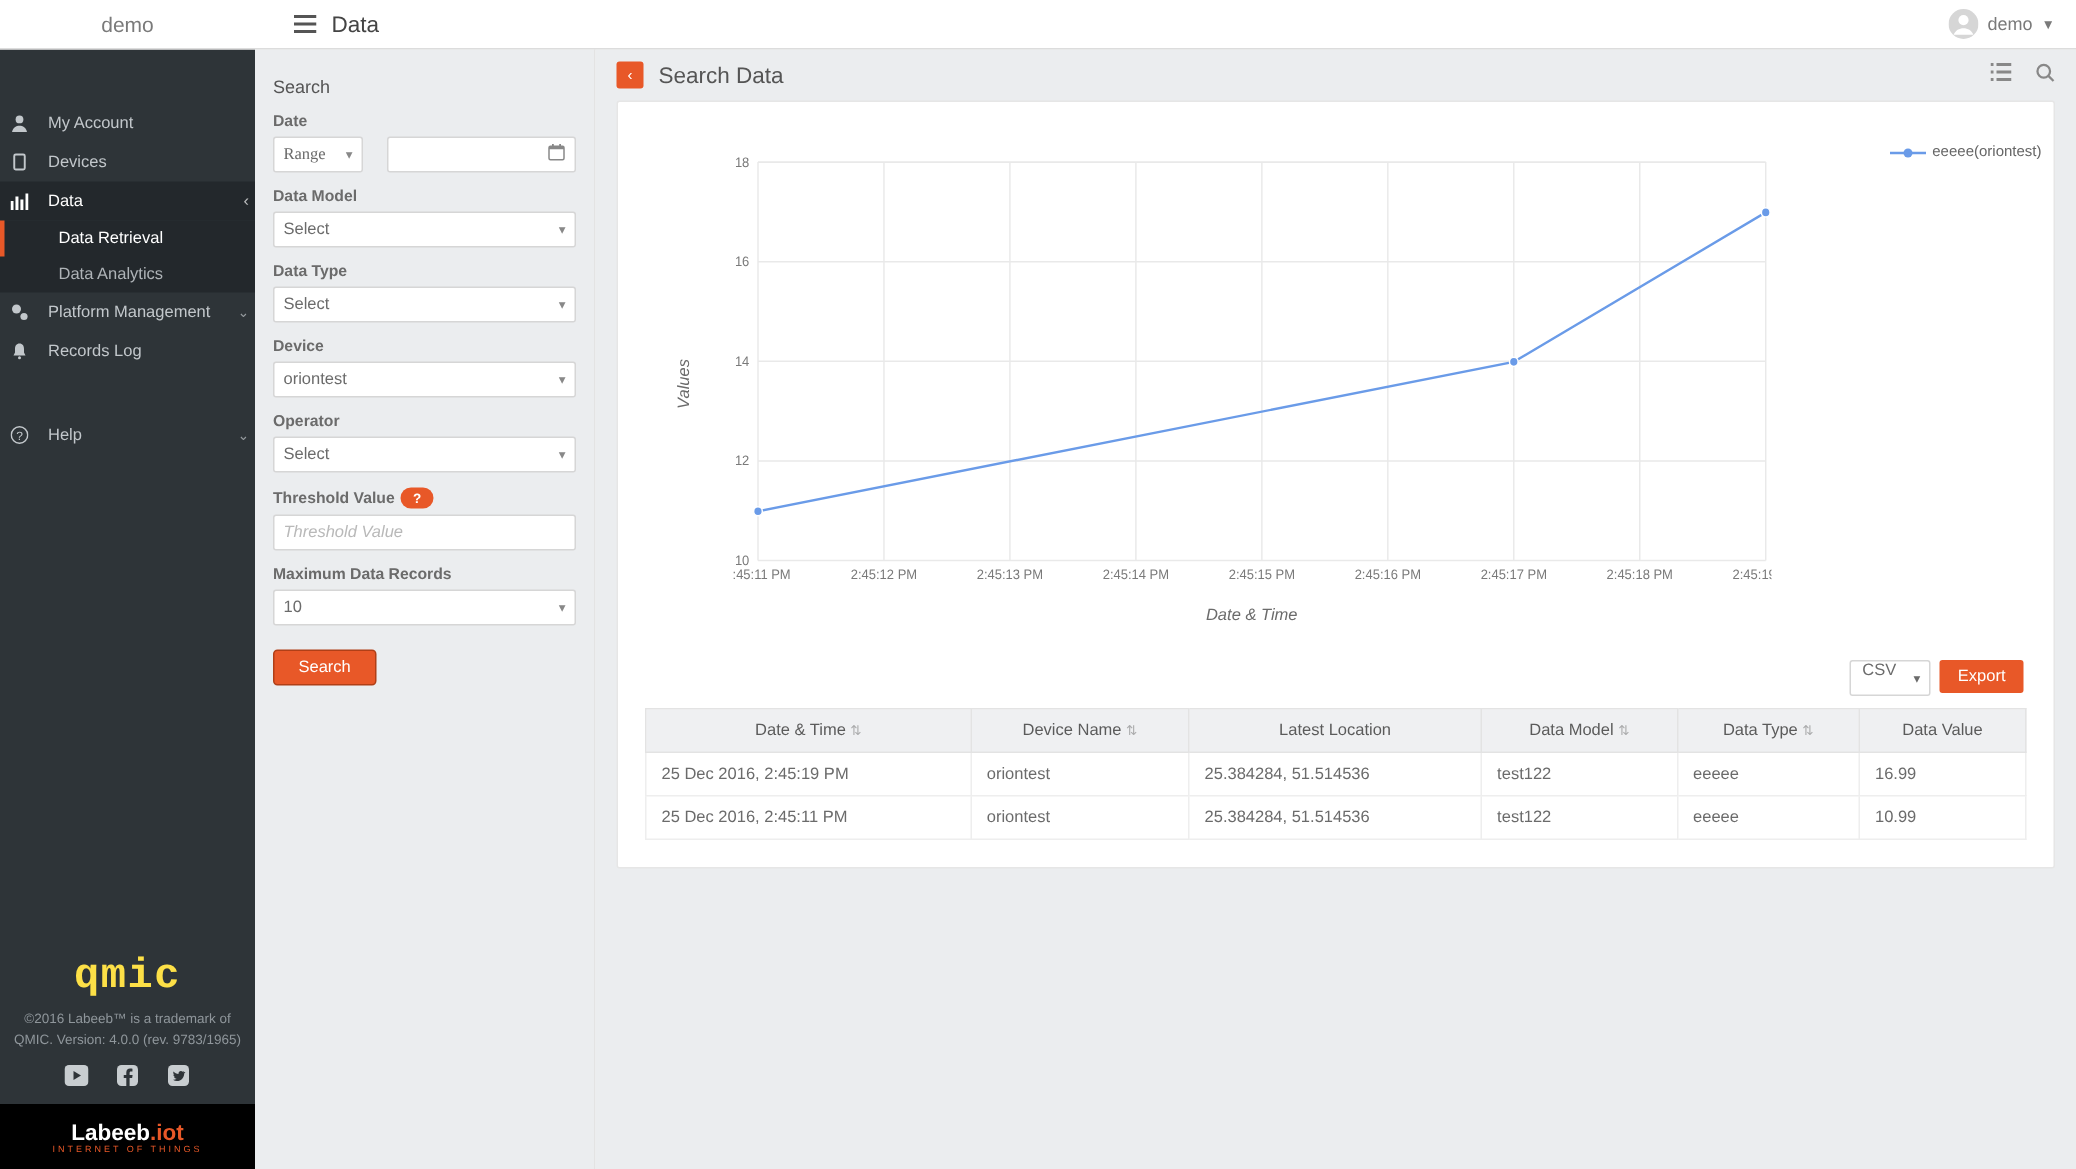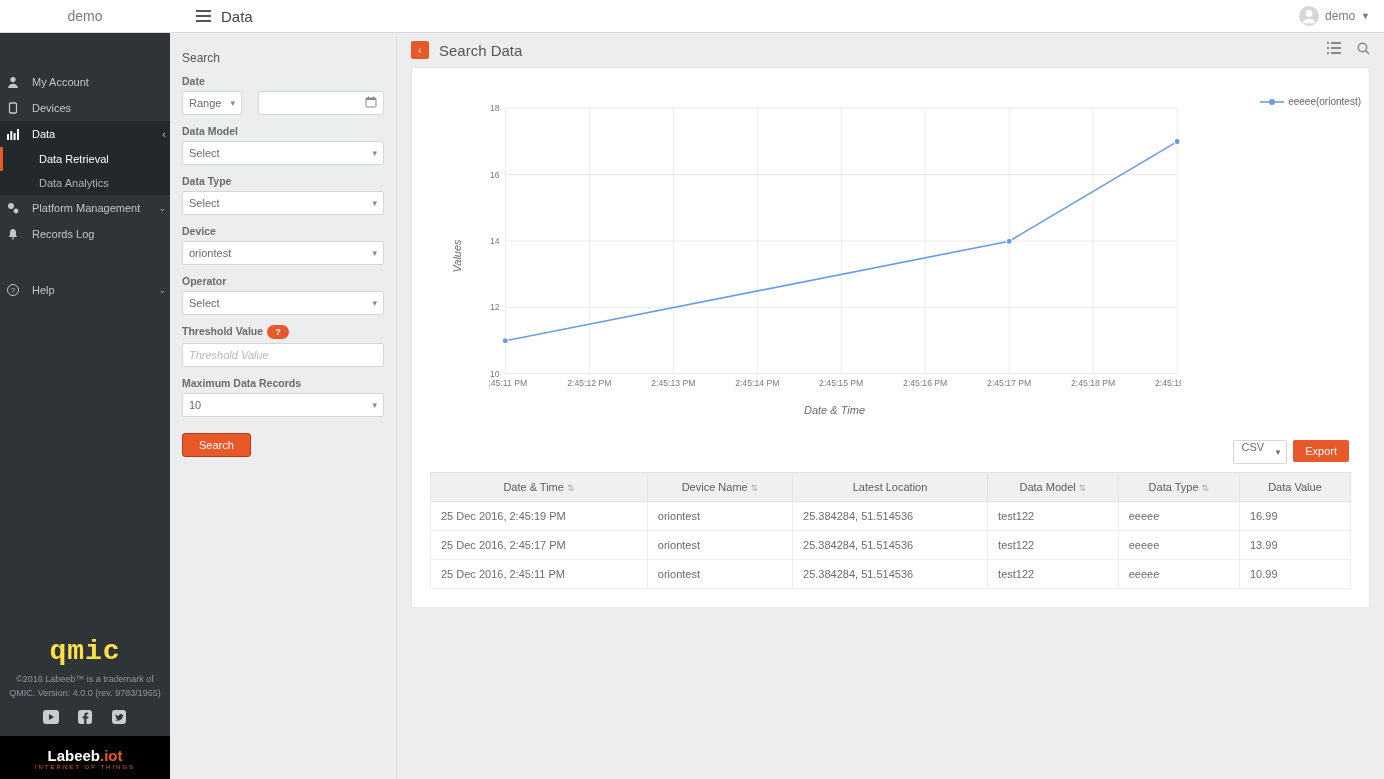--- a/index.html
+++ b/index.html
@@ -53,21 +53,21 @@
   .labeeb-bar .lb{font-weight:700;font-size:15px;}
   .labeeb-bar .iot{color:var(--orange);}
   .labeeb-bar .sub{font-size:6px;letter-spacing:2px;color:var(--orange);}
 
   
   .panel h3{font-size:12px;color:#555;margin:18px 12px 10px;font-weight:400;}
   .fgroup{padding:0 12px 4px;}
   .flabel{font-size:10.5px;font-weight:700;color:#6b6b6b;margin:10px 0 4px;}
   .sel, .txt{width:100%;box-sizing:border-box;background:#fff;border:1px solid #d6d6d6;border-radius:2px;height:24px;font-size:11px;color:#6b6b6b;padding:0 6px;display:flex;align-items:center;position:relative;}
   .sel .caret{position:absolute;right:6px;top:50%;transform:translateY(-50%);font-size:9px;color:#888;}
-  .split{display:flex;gap:16px;}
+  .split{display:flex;gap:16px;font-family:Liberation Serif, serif;}
   .split .sel.small{width:60px;flex:0 0 60px;}
   .split .txt{flex:1;}
   .cal-ico{position:absolute;right:6px;top:50%;transform:translateY(-50%);color:#888;}
   .qmark{display:inline-flex;background:var(--orange);color:#fff;border-radius:8px;min-width:14px;height:14px;font-size:9px;align-items:center;justify-content:center;padding:0 4px;margin-left:4px;}
   .search-btn{margin:12px;background:var(--orange-btn2);color:#fff;border:1px solid #b03f17;border-radius:3px;padding:5px 16px;font-size:11px;cursor:pointer;}
 
   
   .page-head{display:flex;align-items:center;margin-bottom:8px;}
   .back-btn{background:var(--orange-btn2);color:#fff;width:18px;height:18px;border-radius:2px;display:inline-flex;align-items:center;justify-content:center;font-size:10px;margin-right:10px;cursor:pointer;}
   .page-title{font-size:15px;color:#555;}
@@ -396,28 +396,20 @@
         <tbody id="tbody">
             <tr>
               <td>25 Dec 2016, 2:45:19 PM</td>
               <td>oriontest</td>
               <td>25.384284, 51.514536</td>
               <td>test122</td>
               <td>eeeee</td>
               <td>16.99</td>
             </tr>
             <tr>
-              <td>25 Dec 2016, 2:45:17 PM</td>
-              <td>oriontest</td>
-              <td>25.384284, 51.514536</td>
-              <td>test122</td>
-              <td>eeeee</td>
-              <td>13.99</td>
-            </tr>
-            <tr>
               <td>25 Dec 2016, 2:45:11 PM</td>
               <td>oriontest</td>
               <td>25.384284, 51.514536</td>
               <td>test122</td>
               <td>eeeee</td>
               <td>10.99</td>
             </tr>
           </tbody>
       </table>
 

